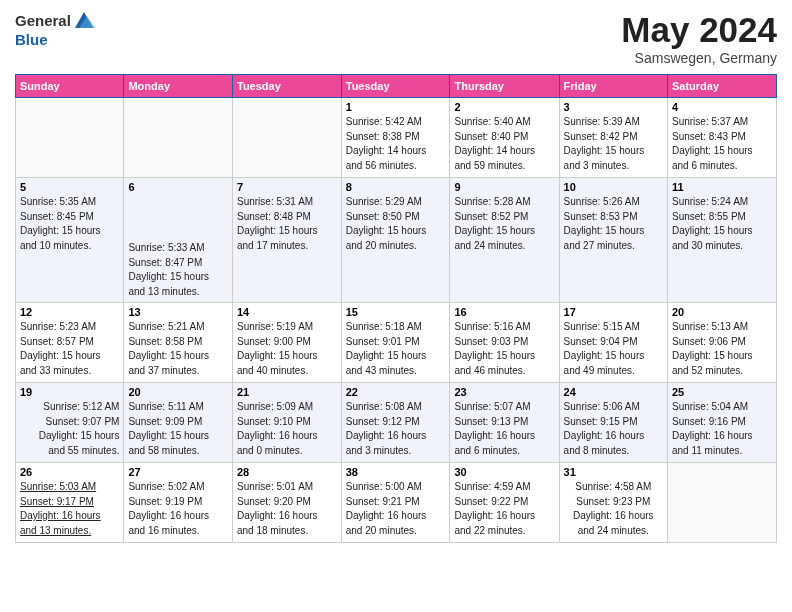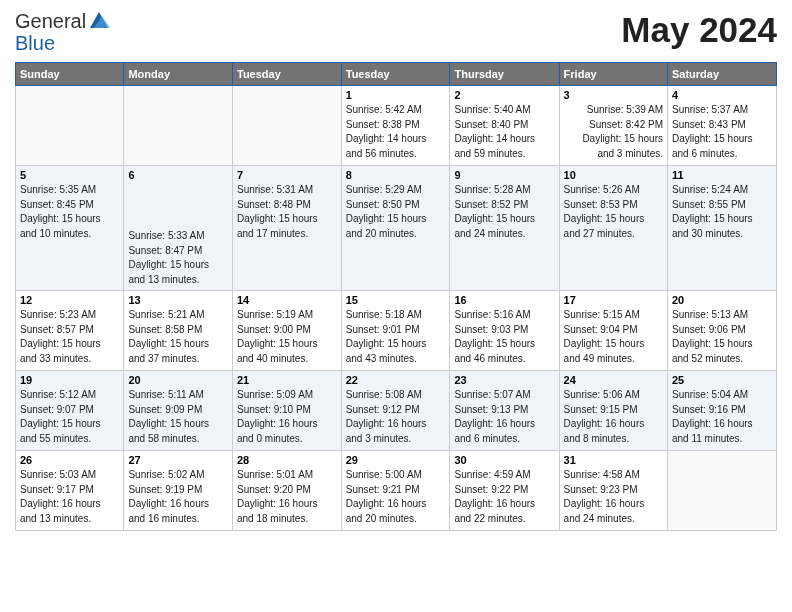--- a/index.html
+++ b/index.html
@@ -18,22 +18,22 @@
       display: flex;
       justify-content: space-between;
       align-items: flex-start;
       margin-bottom: 8px;
     }
     .logo {
       display: flex;
       align-items: center;
     }
     .logo-text {
-      font-size: 20px;
-      font-weight: normal;
+      font-size: 15px;
+      font-weight: bold;
       line-height: 1.1;
     }
     .logo-general { color: #333; }
     .logo-blue { color: #1a5fa8; }
     .logo-icon {
       width: 22px;
       height: 22px;
       margin-left: 2px;
     }
     .title-block {
@@ -47,21 +47,21 @@
     .location {
       font-size: 14px;
       color: #444;
     }
     table {
       width: 100%;
       border-collapse: collapse;
       font-size: 9.5px;
     }
     thead tr th {
-      background: #737373;
+      background: #ec4899;
       color: #fff;
       padding: 5px 4px;
       text-align: left;
       font-size: 11px;
       font-weight: bold;
       border: 1px solid #1a5fa8;
     }
     tbody tr td {
       border: 1px solid #ccc;
       vertical-align: top;
@@ -99,20 +99,21 @@
           <svg class="logo-icon" viewBox="0 0 22 22">
             <polygon points="11,2 20,18 2,18" fill="#1a5fa8"></polygon>
             <polygon points="14,6 22,18 6,18" fill="#4a9fd4" opacity="0.7"></polygon>
           </svg>
         </div>
         <div class="logo-text logo-blue">Blue</div>
       </div>
     </div>
     <div class="title-block">
       <div class="month-year">May 2024</div>
+      <div class="location">Samswegen, Germany</div>
     </div>
   </div>
 
   <table>
     <thead>
       <tr>
 
       <th>Sunday</th>
           <th>Monday</th>
           <th>Tuesday</th>
@@ -136,21 +137,21 @@
           </td>
           <td>
             <div class="day-num">2</div>
             <div class="day-info" style="white-space: pre-line;">Sunrise: 5:40 AM
 Sunset: 8:40 PM
 Daylight: 14 hours
 and 59 minutes.</div>
           </td>
           <td>
             <div class="day-num">3</div>
-            <div class="day-info" style="white-space: pre-line; text-align: right;">Sunrise: 5:39 AM
+            <div class="day-info" style="white-space: pre-line;">Sunrise: 5:39 AM
 Sunset: 8:42 PM
 Daylight: 15 hours
 and 3 minutes.</div>
           </td>
           <td>
             <div class="day-num">4</div>
             <div class="day-info" style="white-space: pre-line;">Sunrise: 5:37 AM
 Sunset: 8:43 PM
 Daylight: 15 hours
 and 6 minutes.</div>
@@ -254,21 +255,21 @@
             <div class="day-num">20</div>
             <div class="day-info" style="white-space: pre-line;">Sunrise: 5:13 AM
 Sunset: 9:06 PM
 Daylight: 15 hours
 and 52 minutes.</div>
           </td>
         </tr>
         <tr>
           <td>
             <div class="day-num">19</div>
-            <div class="day-info" style="white-space: pre-line;">Sunrise: 5:12 AM
+            <div class="day-info" style="white-space: pre-line; text-align: right;">Sunrise: 5:12 AM
 Sunset: 9:07 PM
 Daylight: 15 hours
 and 55 minutes.</div>
           </td>
           <td>
             <div class="day-num">20</div>
             <div class="day-info" style="white-space: pre-line;">Sunrise: 5:11 AM
 Sunset: 9:09 PM
 Daylight: 15 hours
 and 58 minutes.</div>
@@ -305,56 +306,56 @@
             <div class="day-num">25</div>
             <div class="day-info" style="white-space: pre-line;">Sunrise: 5:04 AM
 Sunset: 9:16 PM
 Daylight: 16 hours
 and 11 minutes.</div>
           </td>
         </tr>
         <tr>
           <td>
             <div class="day-num">26</div>
-            <div class="day-info" style="white-space: pre-line;">Sunrise: 5:03 AM
+            <div class="day-info" style="white-space: pre-line; text-decoration: underline;">Sunrise: 5:03 AM
 Sunset: 9:17 PM
 Daylight: 16 hours
 and 13 minutes.</div>
           </td>
           <td>
             <div class="day-num">27</div>
             <div class="day-info" style="white-space: pre-line;">Sunrise: 5:02 AM
 Sunset: 9:19 PM
 Daylight: 16 hours
 and 16 minutes.</div>
           </td>
           <td>
             <div class="day-num">28</div>
             <div class="day-info" style="white-space: pre-line;">Sunrise: 5:01 AM
 Sunset: 9:20 PM
 Daylight: 16 hours
 and 18 minutes.</div>
           </td>
           <td>
-            <div class="day-num">29</div>
+            <div class="day-num">38</div>
             <div class="day-info" style="white-space: pre-line;">Sunrise: 5:00 AM
 Sunset: 9:21 PM
 Daylight: 16 hours
 and 20 minutes.</div>
           </td>
           <td>
             <div class="day-num">30</div>
             <div class="day-info" style="white-space: pre-line;">Sunrise: 4:59 AM
 Sunset: 9:22 PM
 Daylight: 16 hours
 and 22 minutes.</div>
           </td>
           <td>
             <div class="day-num">31</div>
-            <div class="day-info" style="white-space: pre-line;">Sunrise: 4:58 AM
+            <div class="day-info" style="white-space: pre-line; text-align: center;">Sunrise: 4:58 AM
 Sunset: 9:23 PM
 Daylight: 16 hours
 and 24 minutes.</div>
           </td>
           <td class="empty-cell"></td>
         </tr>
       </tbody>
   </table>
 </div>
 

